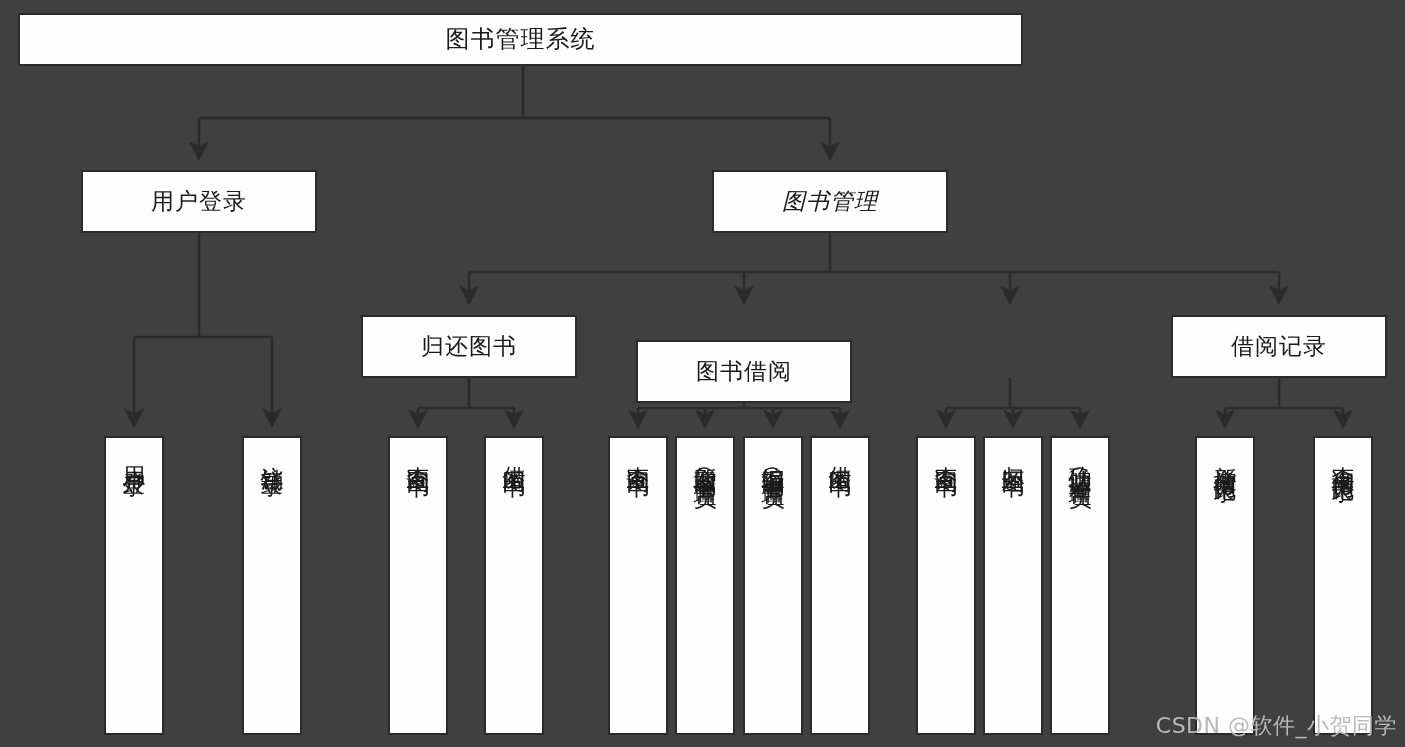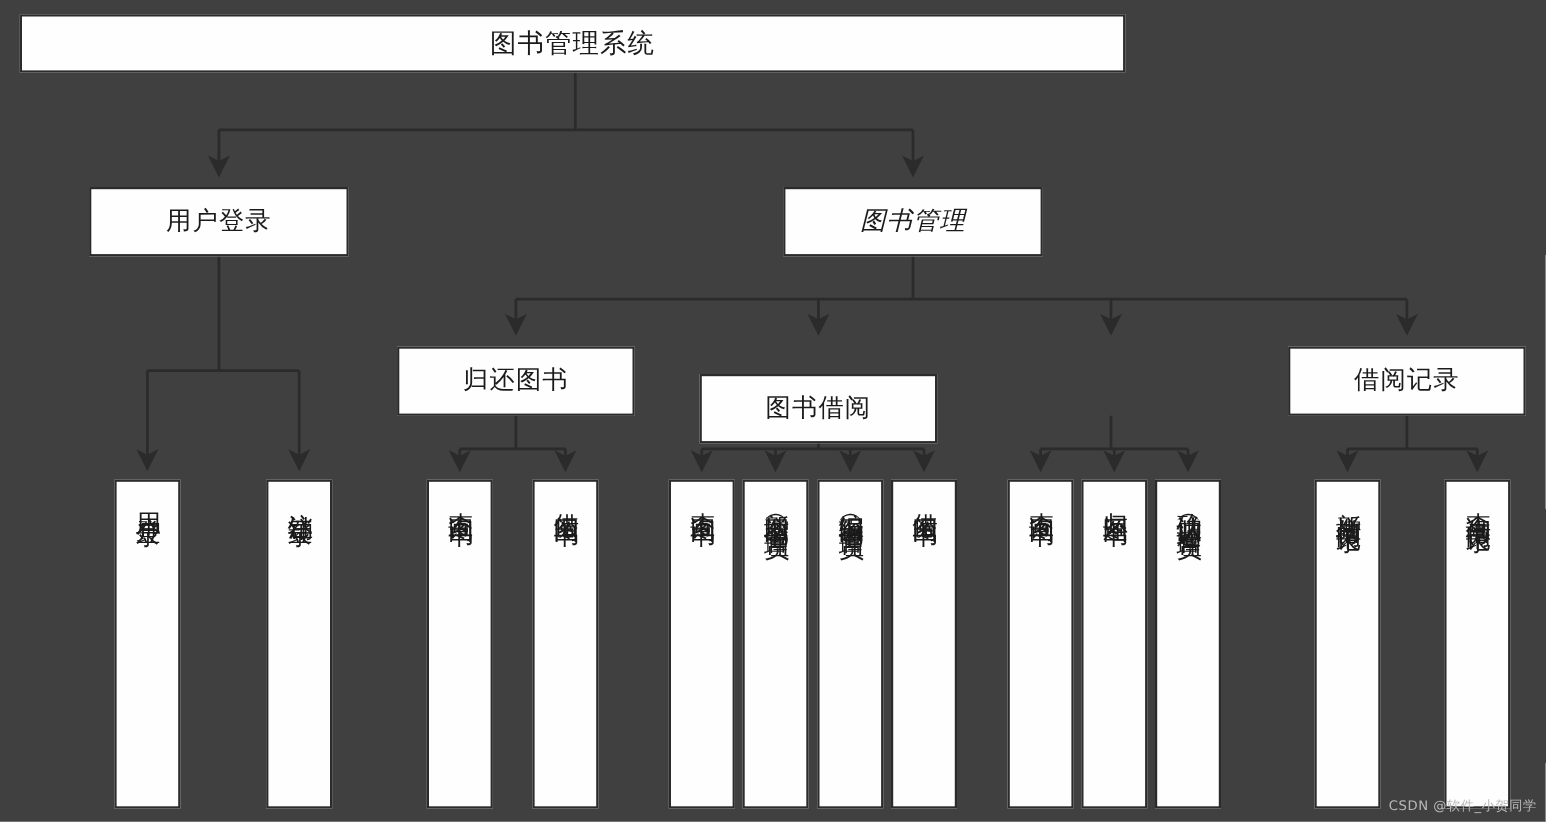--- a/index.html
+++ b/index.html
@@ -63,21 +63,21 @@
     text-orientation: upright;
     font-size: 23px;
     letter-spacing: 3px;
     line-height: 1;
     max-height: 100%;
   }
   .watermark {
     position: absolute;
     right: 8px;
     bottom: 6px;
-    font-size: 12px;
+    font-size: 22px;
     color: #b9b9b9;
     letter-spacing: 0.5px;
     white-space: nowrap;
   }
 </style>
 </head>
 <body>
 
 <div id="diagram-root">
 

